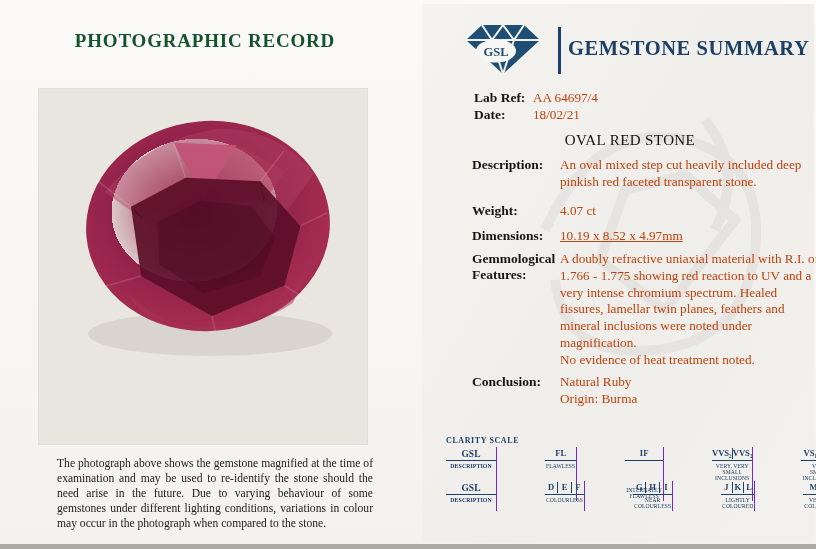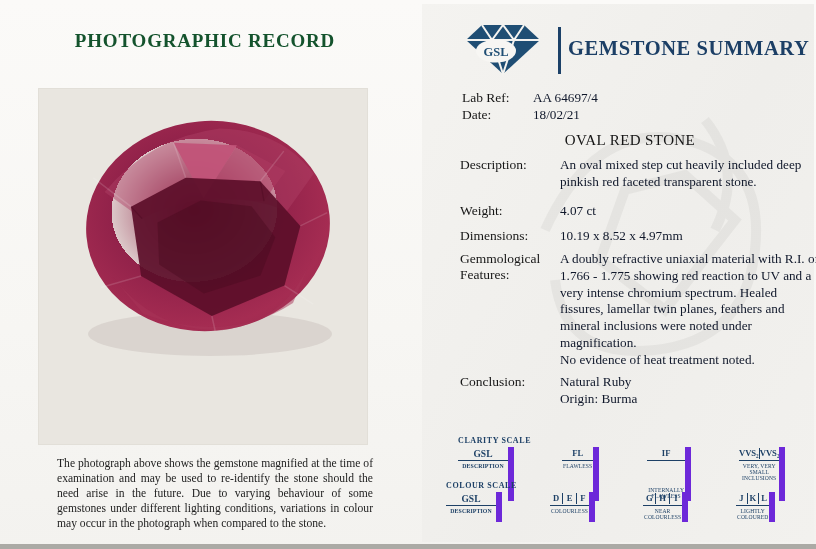--- a/index.html
+++ b/index.html
@@ -22,32 +22,32 @@
   .caption{position:absolute;left:57px;top:456px;width:316px;
     font-size:11.6px;line-height:1.3;text-align:justify;color:#222;}
 
   
   .logo{position:absolute;left:452px;top:20px;width:102px;height:58px;}
   .header-divider{position:absolute;left:558px;top:27px;width:2.5px;height:47px;background:#1c4168;}
   .header-title{position:absolute;left:568px;top:37px;font-size:20.5px;font-weight:bold;
     color:#1c3f66;letter-spacing:.6px;white-space:nowrap;}
 
   
-  .flabel{position:absolute;font-size:13.5px;font-weight:normal;color:#161616;white-space:pre-line;line-height:1.22;}
-  .fvalue{position:absolute;font-size:13.2px;color:#0f172a;line-height:1.27;}
+  .flabel{position:absolute;font-size:13.5px;font-weight:bold;color:#161616;white-space:pre-line;line-height:1.22;margin-left:12px;}
+  .fvalue{position:absolute;font-size:13.2px;color:#c2410c;line-height:1.27;}
   .stone-title{position:absolute;left:455px;top:132px;width:350px;text-align:center;
     font-size:15px;font-weight:normal;letter-spacing:.4px;color:#141414;}
 
   
   .scale-block{position:absolute;left:446px;width:357px;color:#1d4066;}
   .scale-title{font-size:8px;font-weight:bold;letter-spacing:.6px;margin-bottom:2px;color:#1d4066;}
   .scale-table{display:flex;align-items:stretch;width:100%;}
   .sc-col{display:flex;flex-direction:column;}
   .sc-corner{width:50px;flex:none;}
-  .sc-group{border-left:6px solid #6d28d9;padding-left:48px;}
+  .sc-group{border-left:1px solid #6d28d9;padding-left:48px;}
   .sc-group:last-child{border-right:1px solid #1d4066;}
   .sc-grades{display:flex;height:13px;border-bottom:1.6px solid #1d4066;align-items:center;}
   .sc-gsl{justify-content:center;font-size:9.5px;font-weight:bold;}
   .sc-grade{flex:1;text-align:center;font-size:8.6px;font-weight:bold;line-height:11px;}
   .sc-grade.sep{border-left:1px solid #1d4066;}
   .sc-desc{flex:1;display:flex;align-items:flex-start;justify-content:center;text-align:center;
     font-size:5.6px;line-height:1.15;padding:1.5px 1px 2px;min-height:12px;letter-spacing:.1px;}
   .sc-desclabel{font-size:5.8px;font-weight:bold;justify-content:center;}
 </style>
 </head>
@@ -125,36 +125,36 @@
 
 <div class="stone-title">OVAL RED STONE</div>
 
 <div class="flabel" style="left:460px;top:157px;">Description:</div>
 <div class="fvalue" style="left:560px;top:157px;width:258px;">An oval mixed step cut heavily included deep pinkish red faceted transparent stone.</div>
 
 <div class="flabel" style="left:460px;top:203px;">Weight:</div>
 <div class="fvalue" style="left:560px;top:203px;">4.07 ct</div>
 
 <div class="flabel" style="left:460px;top:228px;">Dimensions:</div>
-<div class="fvalue" style="left:560px;top:228px;">10.19 x 8.52 x 4.97mm</div>
+<div class="fvalue" style="left:560px;top:228px;text-decoration:underline;">10.19 x 8.52 x 4.97mm</div>
 
 <div class="flabel" style="left: 460px; top: 251px; white-space: pre-line;">Gemmological
 Features:</div>
 <div class="fvalue" style="left:560px;top:251px;width:262px;">
   <div>A doubly refractive uniaxial material with R.I. of 1.766 - 1.775 showing red reaction to UV and a very intense chromium spectrum.  Healed fissures, lamellar twin planes, feathers and mineral inclusions were noted under magnification.</div>
   <div>No evidence of heat treatment noted.</div>
 </div>
 
 <div class="flabel" style="left:460px;top:374px;">Conclusion:</div>
 <div class="fvalue" style="left:560px;top:374px;">
   <div>Natural Ruby</div>
   <div>Origin:  Burma</div>
 </div>
 
-<div class="scale-block" style="top:436px;margin-left:12px;">
+<div class="scale-block" style="top:436px;">
   <div class="scale-title">CLARITY SCALE</div>
   <div class="scale-table" id="clarity-table">
       <div class="sc-col sc-corner">
         <div class="sc-grades sc-gsl">GSL</div>
         <div class="sc-desc sc-desclabel">DESCRIPTION</div>
       </div>
       <div class="sc-col sc-group" style="flex-grow: 1; flex-basis: 0px;">
         <div class="sc-grades">
           <div class="sc-grade">FL</div>
         </div>
@@ -184,21 +184,20 @@
         <div class="sc-grades">
           <div class="sc-grade">SI₁</div>
           <div class="sc-grade sep">SI₂</div>
         </div>
         <div class="sc-desc">SMALL INCLUSIONS</div>
       </div>
     </div>
 </div>
 
 <div class="scale-block" style="top:481px;">
-  <div class="scale-title">COLOUR SCALE</div>
   <div class="scale-table" id="colour-table">
       <div class="sc-col sc-corner">
         <div class="sc-grades sc-gsl">GSL</div>
         <div class="sc-desc sc-desclabel">DESCRIPTION</div>
       </div>
       <div class="sc-col sc-group" style="flex-grow: 3; flex-basis: 0px;">
         <div class="sc-grades">
           <div class="sc-grade">D</div>
           <div class="sc-grade sep">E</div>
           <div class="sc-grade sep">F</div>

